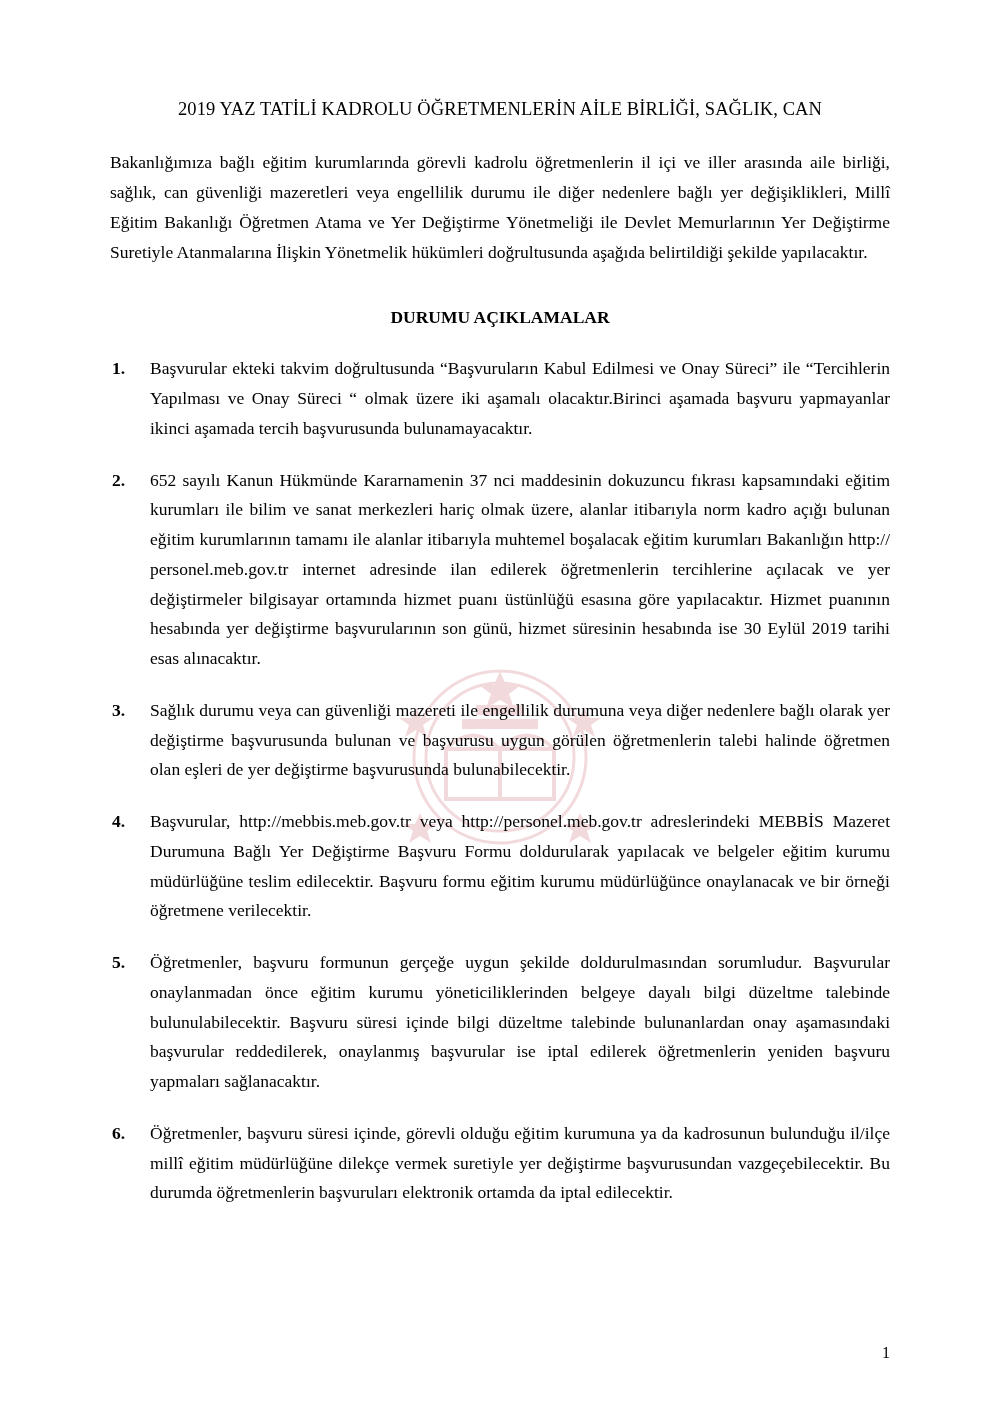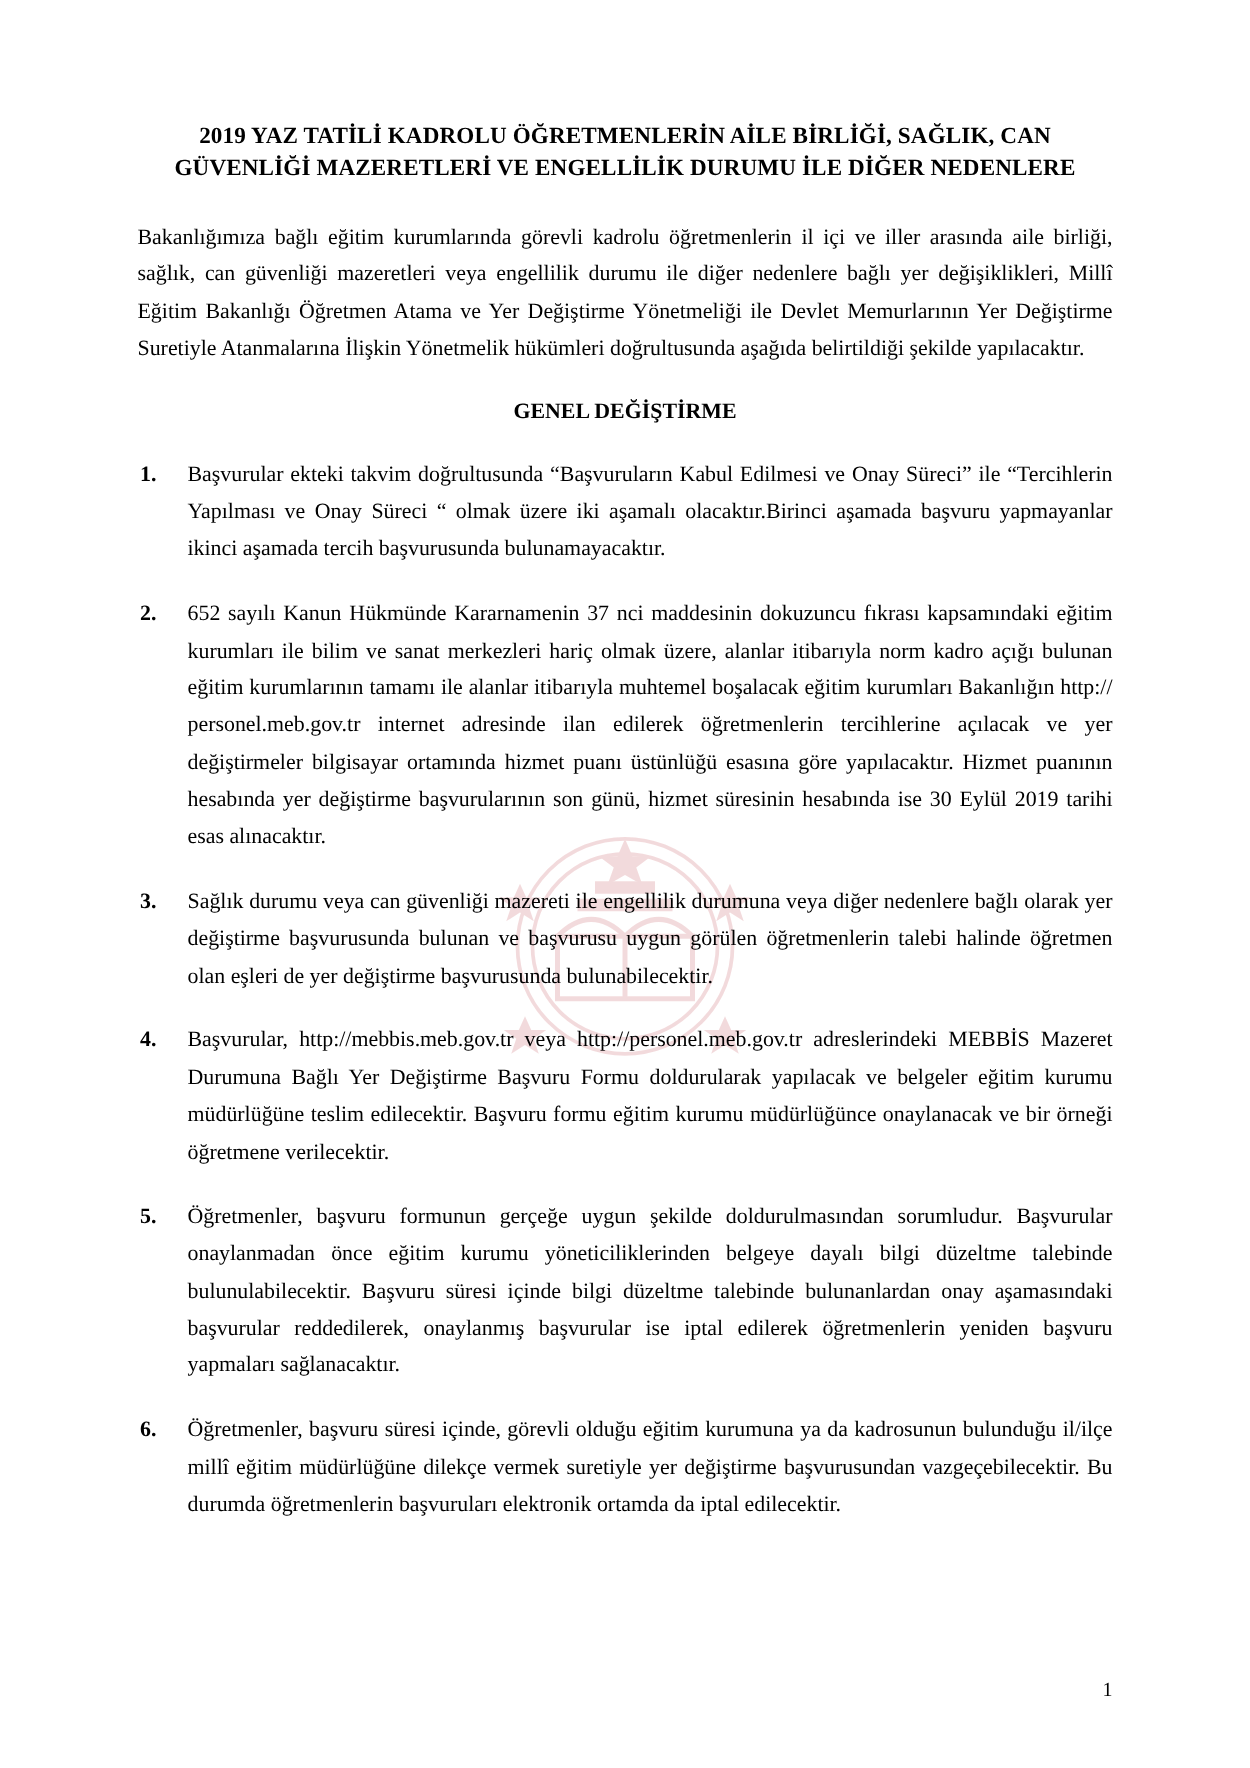--- a/index.html
+++ b/index.html
@@ -33,34 +33,34 @@
     pointer-events: none;
     z-index: 0;
   }
   .content {
     position: relative;
     z-index: 1;
   }
   h1.doc-title {
     font-size: 18.5px;
     line-height: 1.42;
-    font-weight: bold;
+    font-weight: normal;
     text-align: center;
     margin: 0 0 26px 0;
     letter-spacing: 0.1px;
   }
   h1.doc-title .line {
     display: block;
   }
   p.intro {
     font-size: 17.5px;
     line-height: 1.70;
     text-align: justify;
     text-justify: inter-word;
-    margin: 0 0 24px 0;
+    margin: 0 0 40px 0;
     font-family: Liberation Serif, serif;
   }
   h2.section-heading {
     font-size: 17.5px;
     font-weight: bold;
     text-align: center;
     margin: 0 0 26px 0;
   }
   ol.items {
     list-style: none;
@@ -117,26 +117,25 @@
     <g fill="#b5232c">
       <rect x="112" y="74" width="76" height="10"></rect>
       <rect x="126" y="60" width="48" height="10"></rect>
     </g>
   </svg>
 
   <div class="content">
 
     <h1 class="doc-title">
       <span class="line">2019  YAZ TATİLİ  KADROLU ÖĞRETMENLERİN AİLE BİRLİĞİ, SAĞLIK, CAN</span>
-      <span class="line">GÜVENLİĞİ MAZERETLERİ VE ENGELLİLİK DURUMU İLE DİĞER NEDENLERE</span>
     </h1>
 
     <p class="intro">Bakanlığımıza bağlı eğitim kurumlarında görevli kadrolu öğretmenlerin il içi ve iller arasında aile birliği, sağlık, can güvenliği mazeretleri veya engellilik durumu ile diğer nedenlere bağlı yer değişiklikleri, Millî Eğitim Bakanlığı Öğretmen Atama ve Yer Değiştirme Yönetmeliği ile Devlet Memurlarının Yer Değiştirme Suretiyle Atanmalarına İlişkin Yönetmelik hükümleri doğrultusunda aşağıda belirtildiği şekilde yapılacaktır.</p>
 
-    <h2 class="section-heading">GENEL DEĞİŞTİRME</h2>
+    <h2 class="section-heading">DURUMU AÇIKLAMALAR</h2>
 
     <ol class="items">
       <li>
         <span class="num">1.</span>
         <span class="txt">Başvurular ekteki takvim doğrultusunda “Başvuruların Kabul Edilmesi ve Onay Süreci” ile “Tercihlerin Yapılması ve Onay Süreci “ olmak üzere iki aşamalı olacaktır.Birinci aşamada başvuru yapmayanlar ikinci aşamada tercih başvurusunda bulunamayacaktır.</span>
       </li>
       <li>
         <span class="num">2.</span>
         <span class="txt">652 sayılı Kanun Hükmünde Kararnamenin 37 nci maddesinin dokuzuncu fıkrası kapsamındaki eğitim kurumları ile bilim ve sanat merkezleri hariç olmak üzere, alanlar itibarıyla norm kadro açığı bulunan eğitim kurumlarının tamamı ile alanlar itibarıyla muhtemel boşalacak eğitim kurumları Bakanlığın http:// personel.meb.gov.tr internet adresinde ilan edilerek öğretmenlerin tercihlerine açılacak ve yer değiştirmeler bilgisayar ortamında hizmet puanı üstünlüğü esasına göre yapılacaktır. Hizmet puanının hesabında yer değiştirme başvurularının son günü, hizmet süresinin hesabında ise 30 Eylül 2019 tarihi esas alınacaktır.</span>
       </li>

